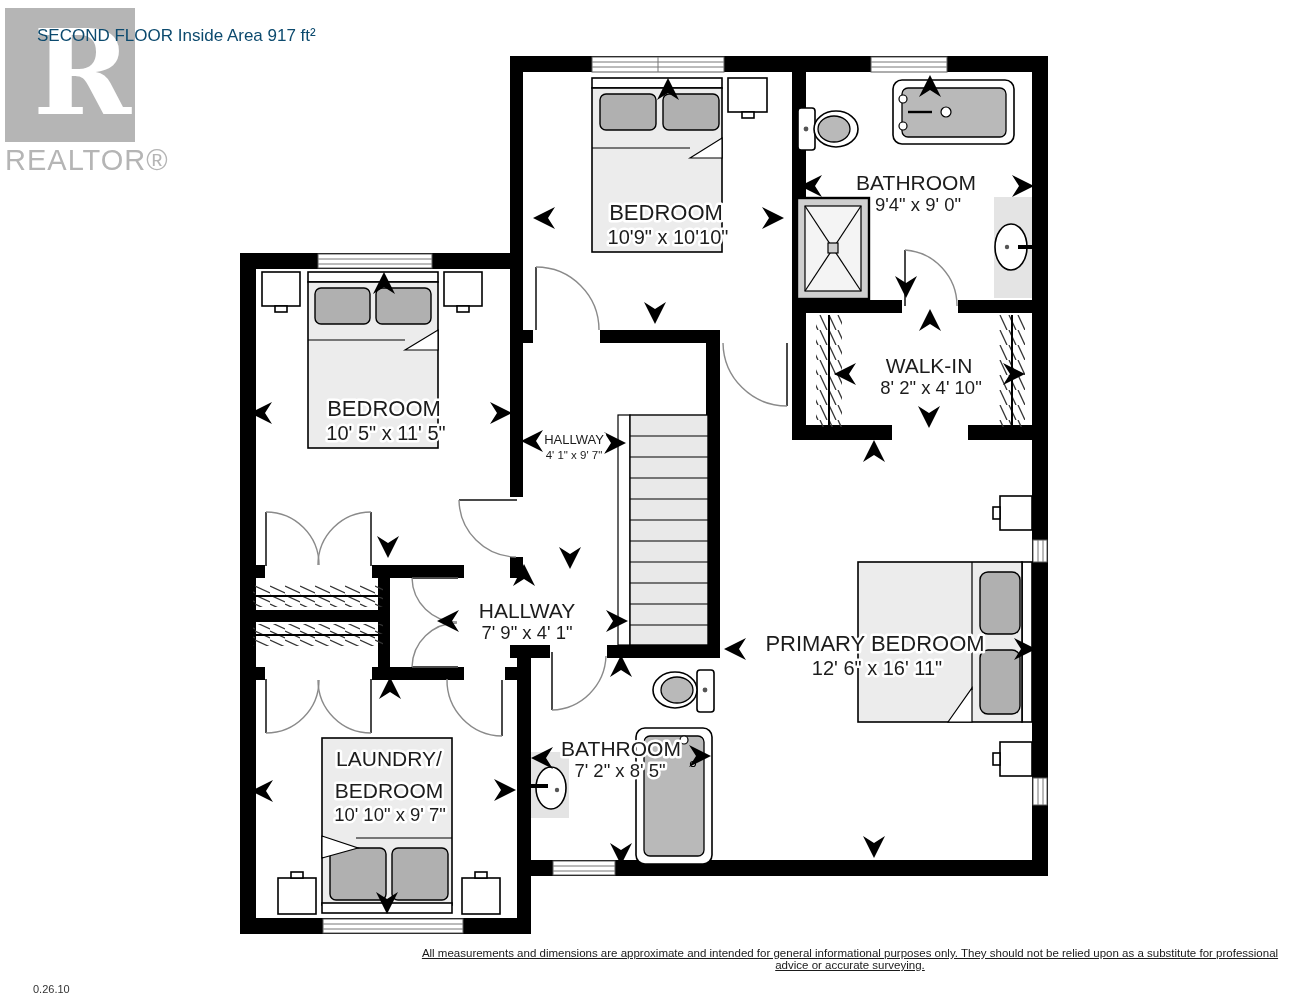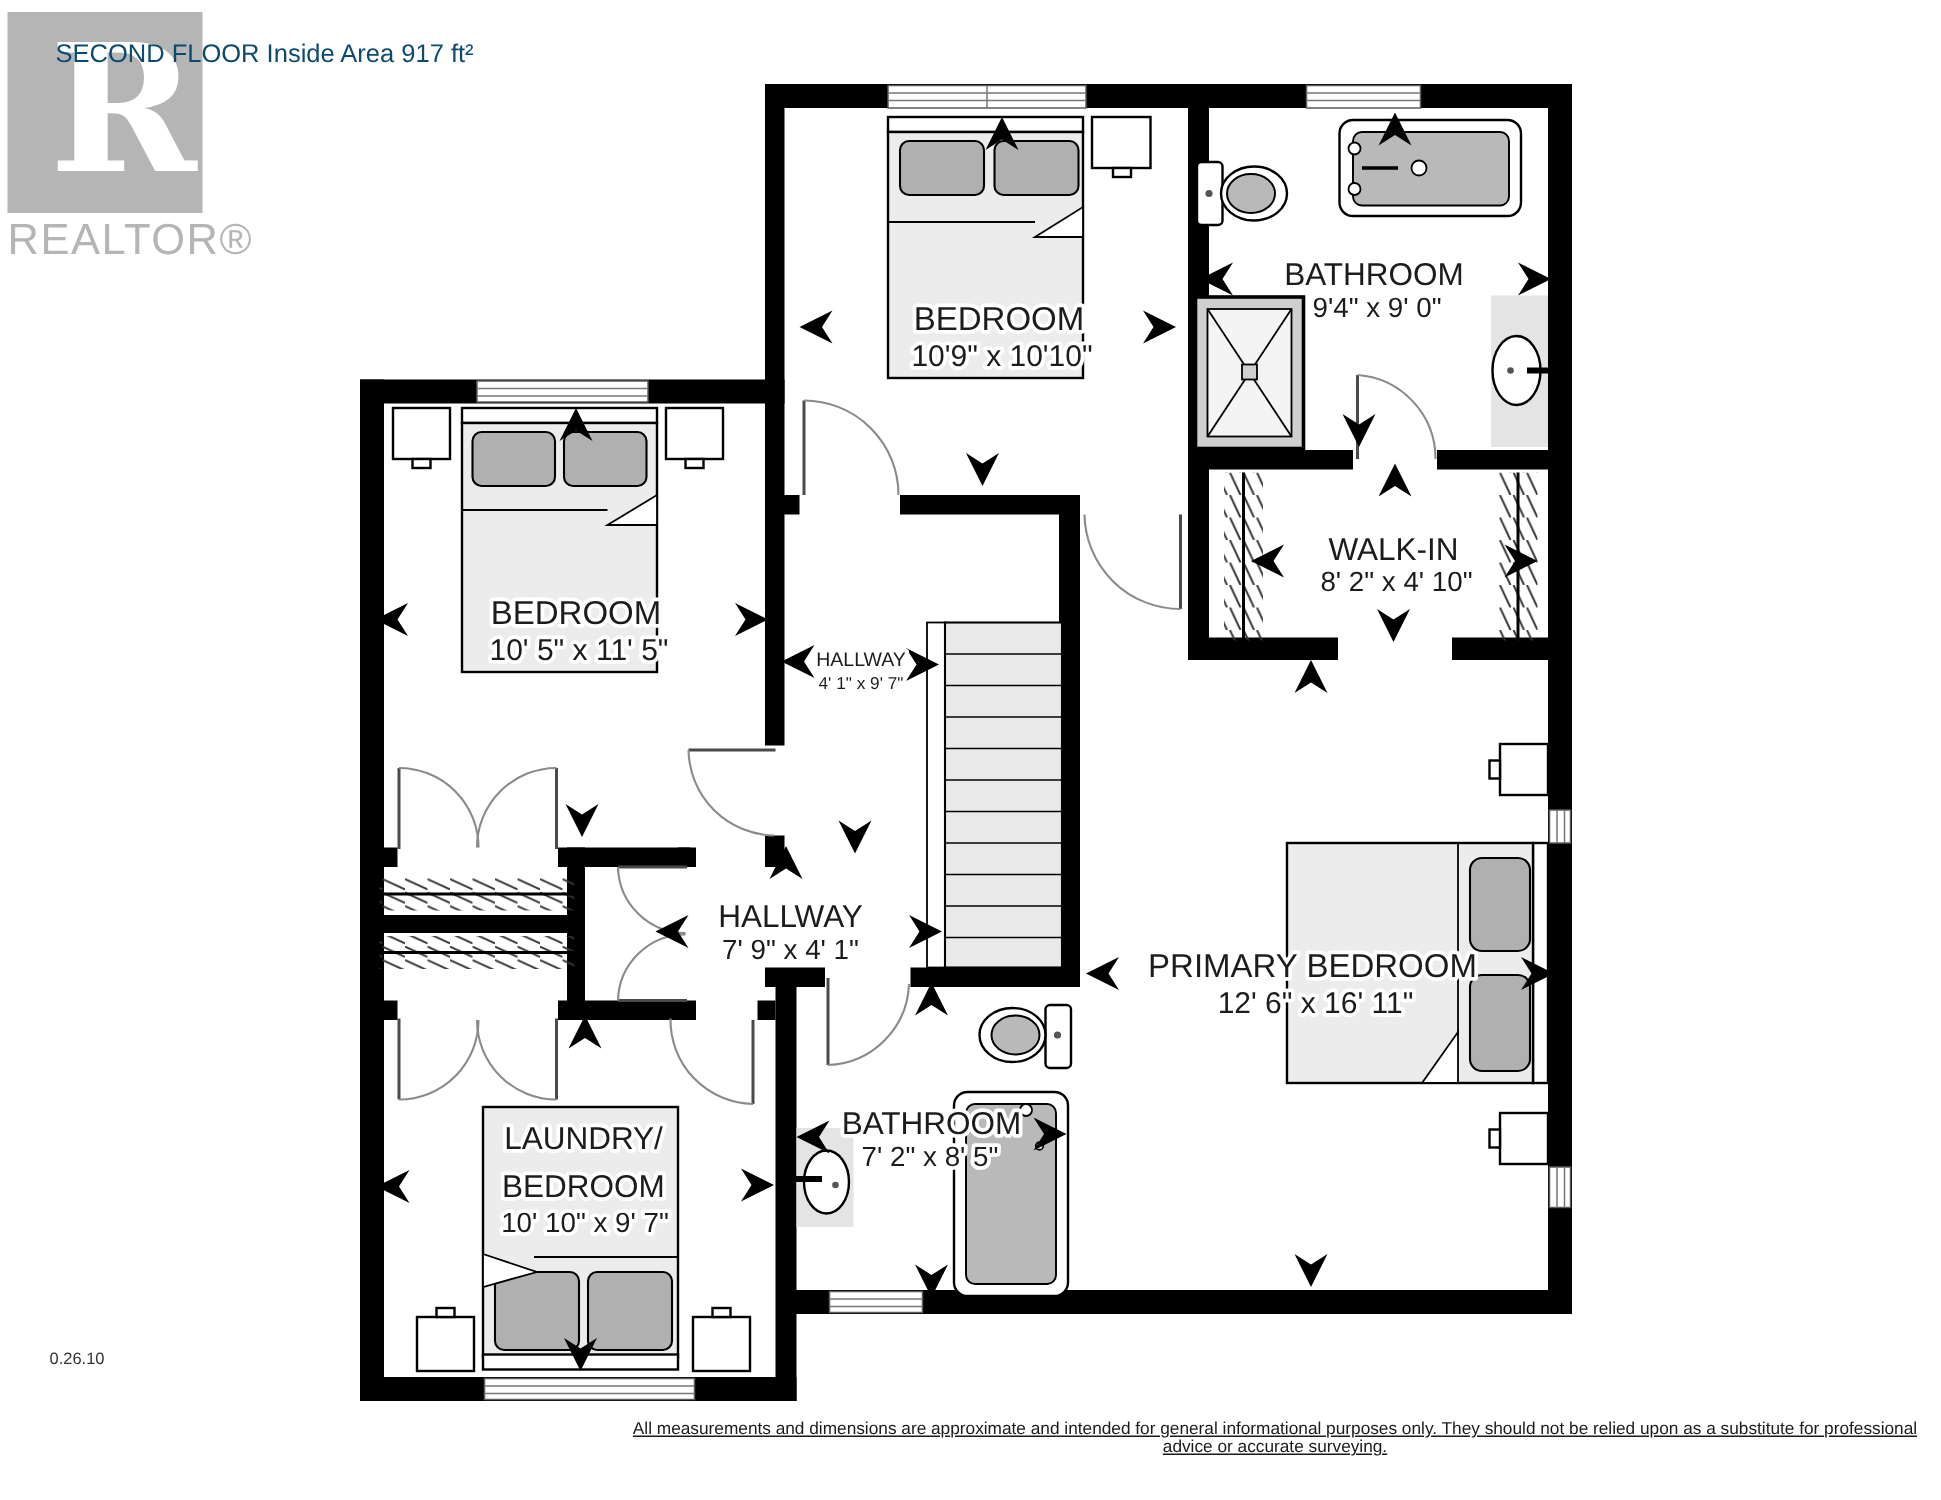--- a/index.html
+++ b/index.html
@@ -12,21 +12,21 @@
              font-weight:bold;font-size:118px;line-height:134px;}
   #realtor-word{position:absolute;left:5px;top:144px;width:150px;color:#b5b5b5;
                 font-size:29px;letter-spacing:1px;font-weight:400;}
   #page-title{position:absolute;left:37px;top:26px;font-size:17px;color:#0c4a6e;}
   #exp-watermark{position:absolute;left:382px;top:893px;width:570px;height:58px;
                  font-size:54px;letter-spacing:1px;color:#c9c9c9;
                  background:rgba(255,255,255,0.55);
                  text-shadow:0 0 5px #fff,0 0 2px #fff;white-space:nowrap;}
   #disclaimer{position:absolute;left:420px;top:947px;width:860px;text-align:center;
               font-size:11.5px;color:#1a1a1a;text-decoration:underline;}
-  #version{position:absolute;left:33px;top:900px;font-size:11px;color:#333;}
+  #version{position:absolute;left:33px;top:983px;font-size:11px;color:#333;}
   
   .wall{fill:#000;}
   g.labels text{paint-order:stroke;stroke:#fff;stroke-width:5px;stroke-linejoin:round;
                 fill:#1c1c1c;text-anchor:middle;}
   text.big{font-size:22px;}
   text.dim{font-size:20px;fill:#2a2a2a;}
   text.med{font-size:21px;}
   text.dim2{font-size:18.5px;fill:#2a2a2a;}
   text.tiny{font-size:13px;}
   text.tinydim{font-size:11.5px;fill:#2a2a2a;}

